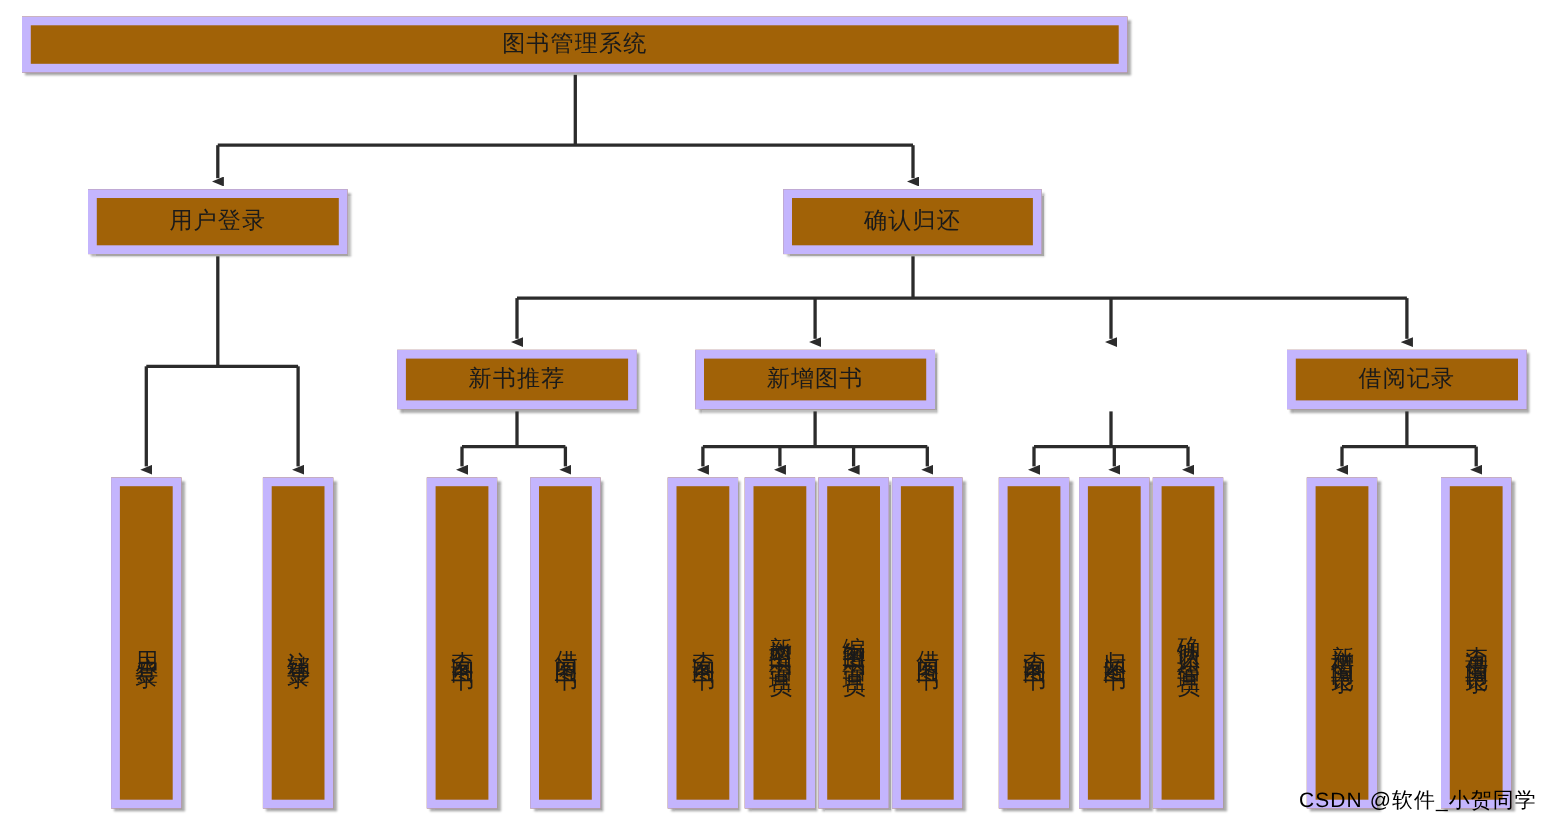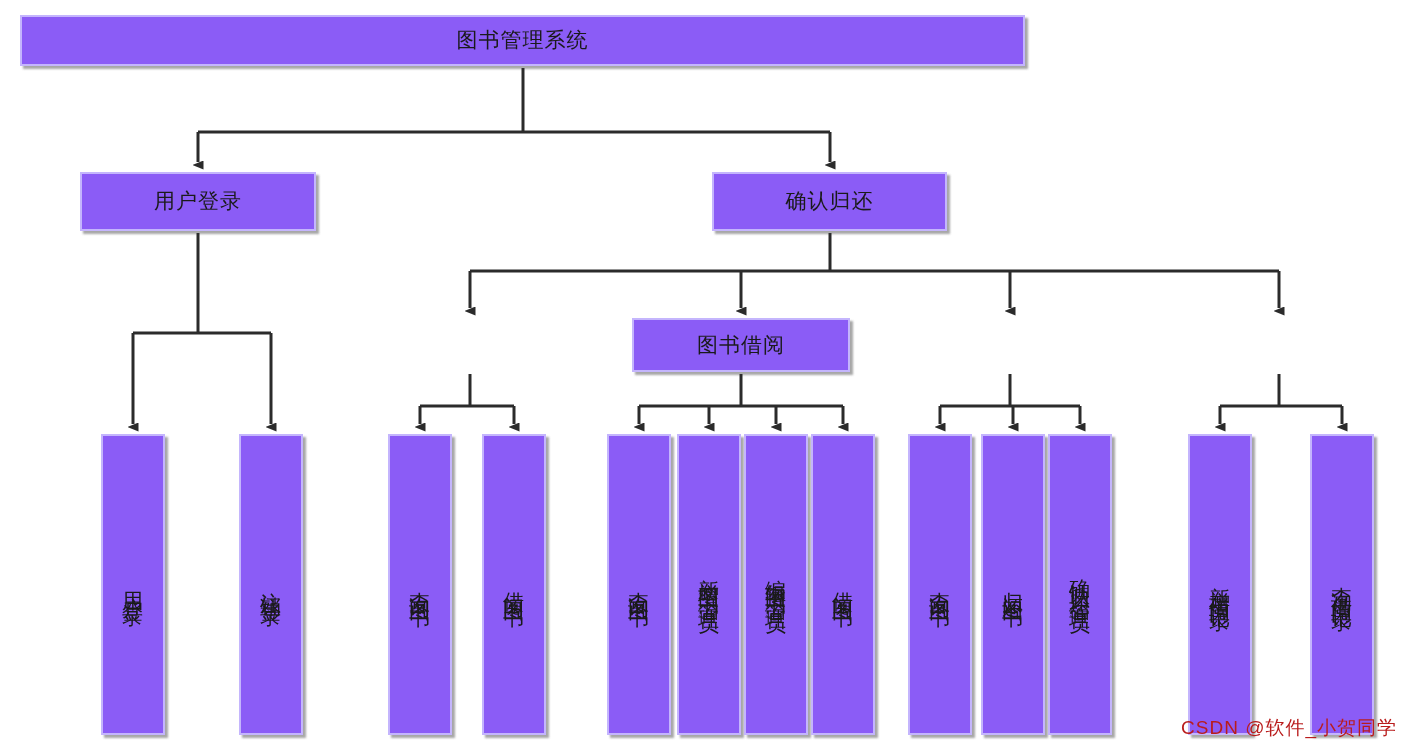--- a/index.html
+++ b/index.html
@@ -21,22 +21,22 @@
     position: absolute;
     left: 0;
     top: 0;
     width: 1405px;
     height: 747px;
     pointer-events: none;
   }
   .node {
     position: absolute;
     box-sizing: border-box;
-    background: #8b5cf6;
-    border: 2px solid #c4b5fd;
+    background: #a16207;
+    border: 8px solid #c4b5fd;
     box-shadow: 3px 3px 2px rgba(60,60,60,0.45);
     display: flex;
     align-items: center;
     justify-content: center;
     color: #1a1a1a;
   }
   .node-label {
     font-size: 21px;
     line-height: 1.15;
     letter-spacing: 1px;
@@ -51,21 +51,21 @@
     text-orientation: upright;
     font-size: 21px;
     letter-spacing: 5px;
     line-height: 1;
     white-space: nowrap;
     max-height: 285px;
   }
   .watermark {
     position: absolute;
     font-size: 19px;
-    color: #b91c1c;
+    color: #000000;
     letter-spacing: 1px;
     white-space: nowrap;
   }
 </style>
 </head>
 <body>
 
 <div id="canvas">
 
   <svg class="links" viewBox="0 0 1405 747" xmlns="http://www.w3.org/2000/svg">
@@ -122,22 +122,28 @@
     <span class="node-label">图书管理系统</span>
   </div>
 
   <div class="node" id="n-l2-0" style="left: 80px; top: 172px; width: 236px; height: 59px;">
     <span class="node-label">用户登录</span>
   </div>
   <div class="node" id="n-l2-1" style="left: 712px; top: 172px; width: 235px; height: 59px;">
     <span class="node-label">确认归还</span>
   </div>
 
+  <div class="node" id="n-l3-0" style="left: 361px; top: 318px; width: 218px; height: 54px;">
+    <span class="node-label">新书推荐</span>
+  </div>
   <div class="node" id="n-l3-1" style="left: 632px; top: 318px; width: 218px; height: 54px;">
-    <span class="node-label">图书借阅</span>
+    <span class="node-label">新增图书</span>
+  </div>
+  <div class="node" id="n-l3-3" style="left: 1170px; top: 318px; width: 218px; height: 54px;">
+    <span class="node-label">借阅记录</span>
   </div>
 
   <div class="node leaf" id="n-leaf-0" style="left: 101px; top: 434px; width: 64px; height: 301px;">
     <span class="node-label">用户登录</span>
   </div>
   <div class="node leaf" id="n-leaf-1" style="left: 239px; top: 434px; width: 64px; height: 301px;">
     <span class="node-label">注销登录</span>
   </div>
   <div class="node leaf" id="n-leaf-2" style="left: 388px; top: 434px; width: 64px; height: 301px;">
     <span class="node-label">查询图书</span>

